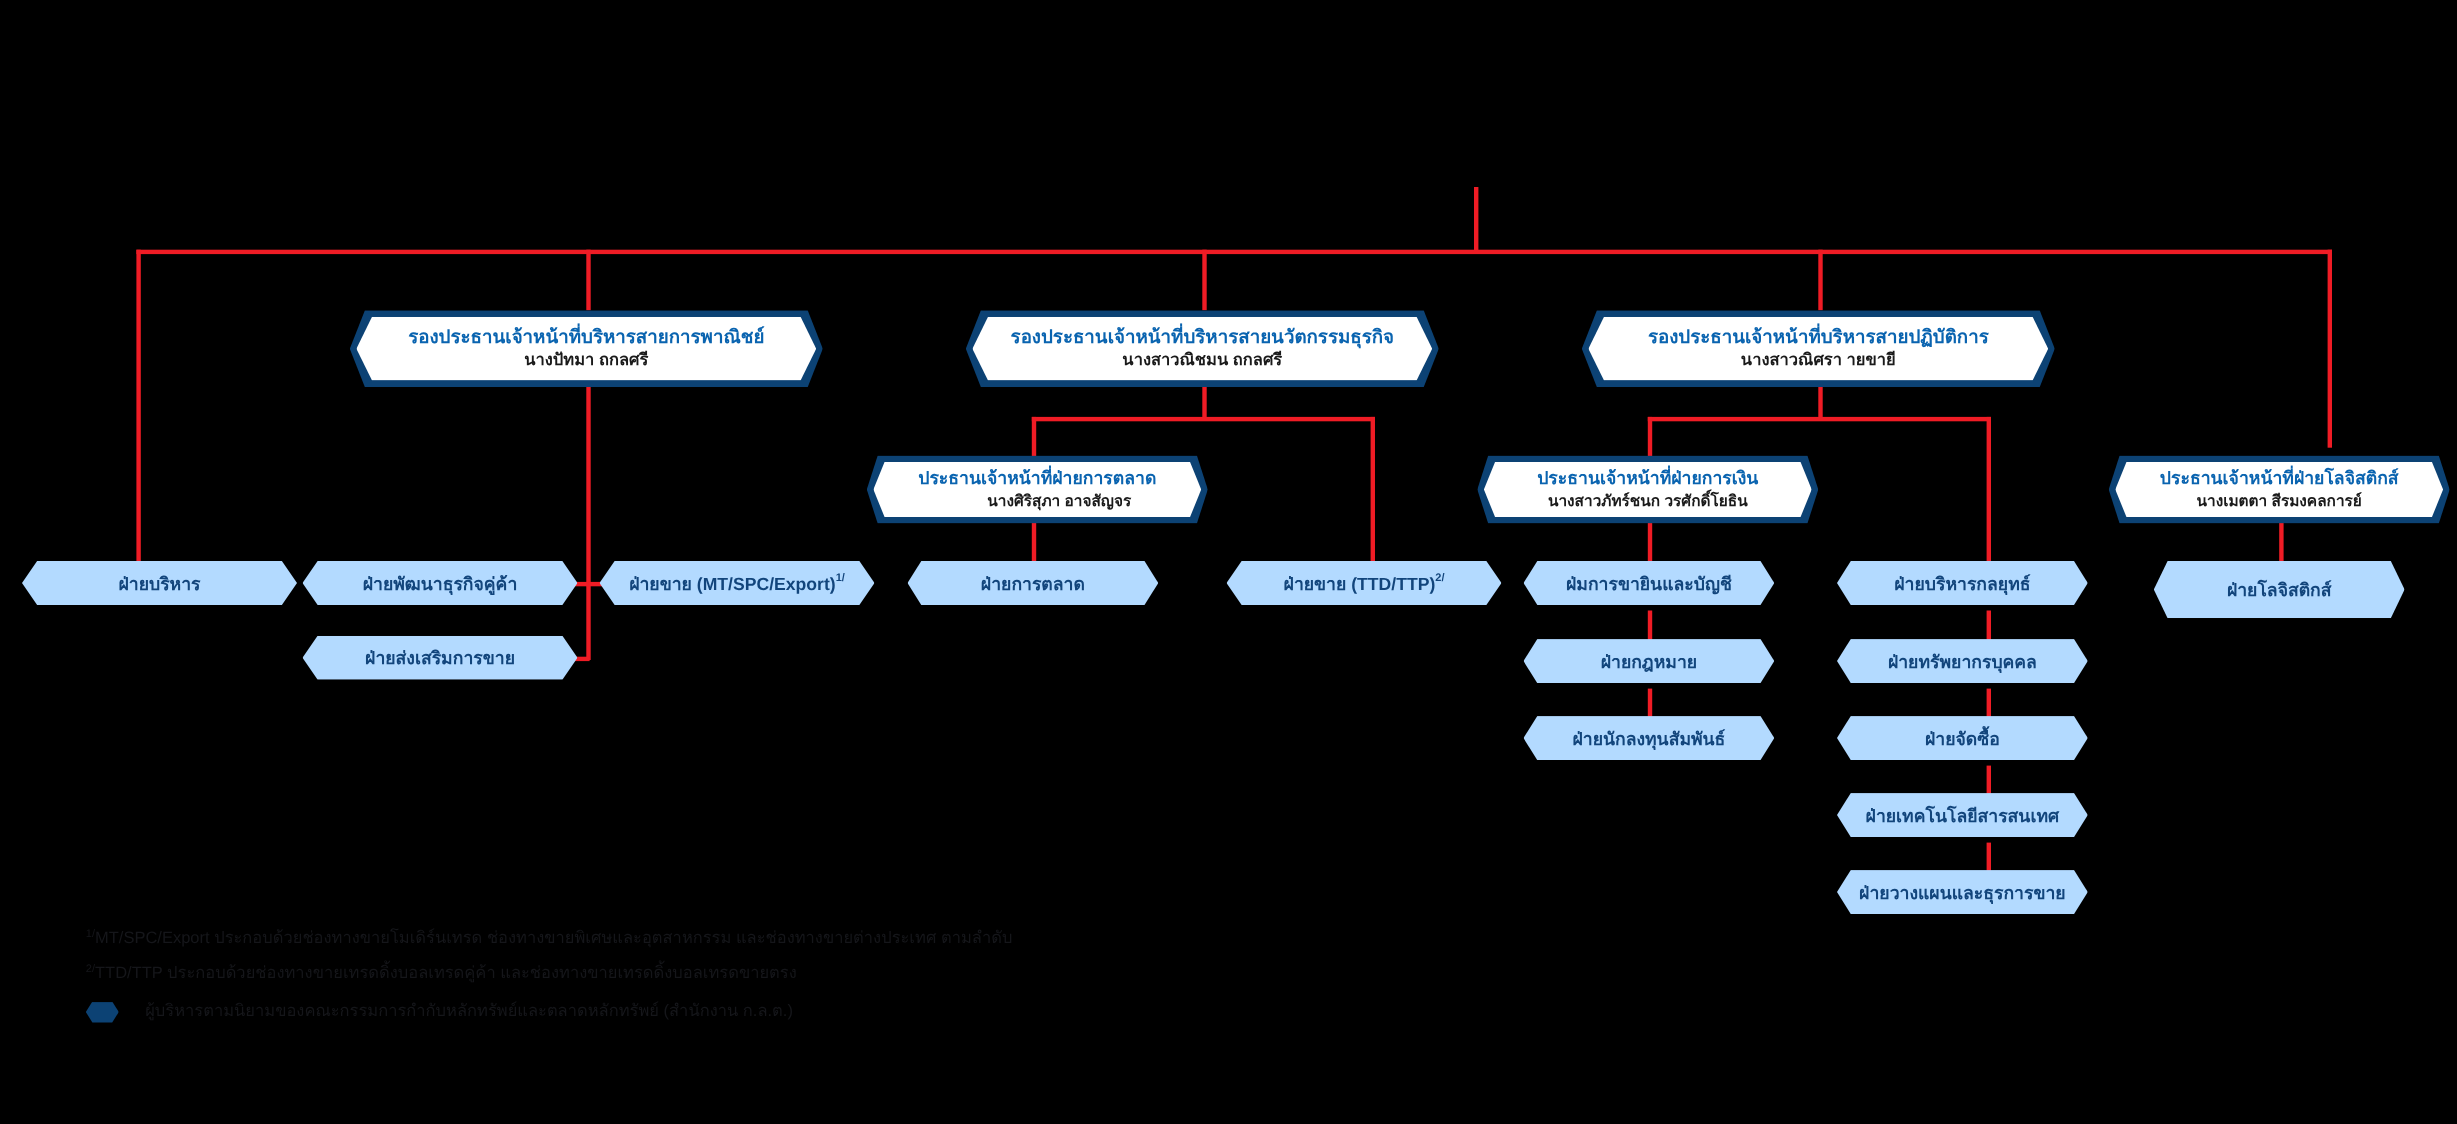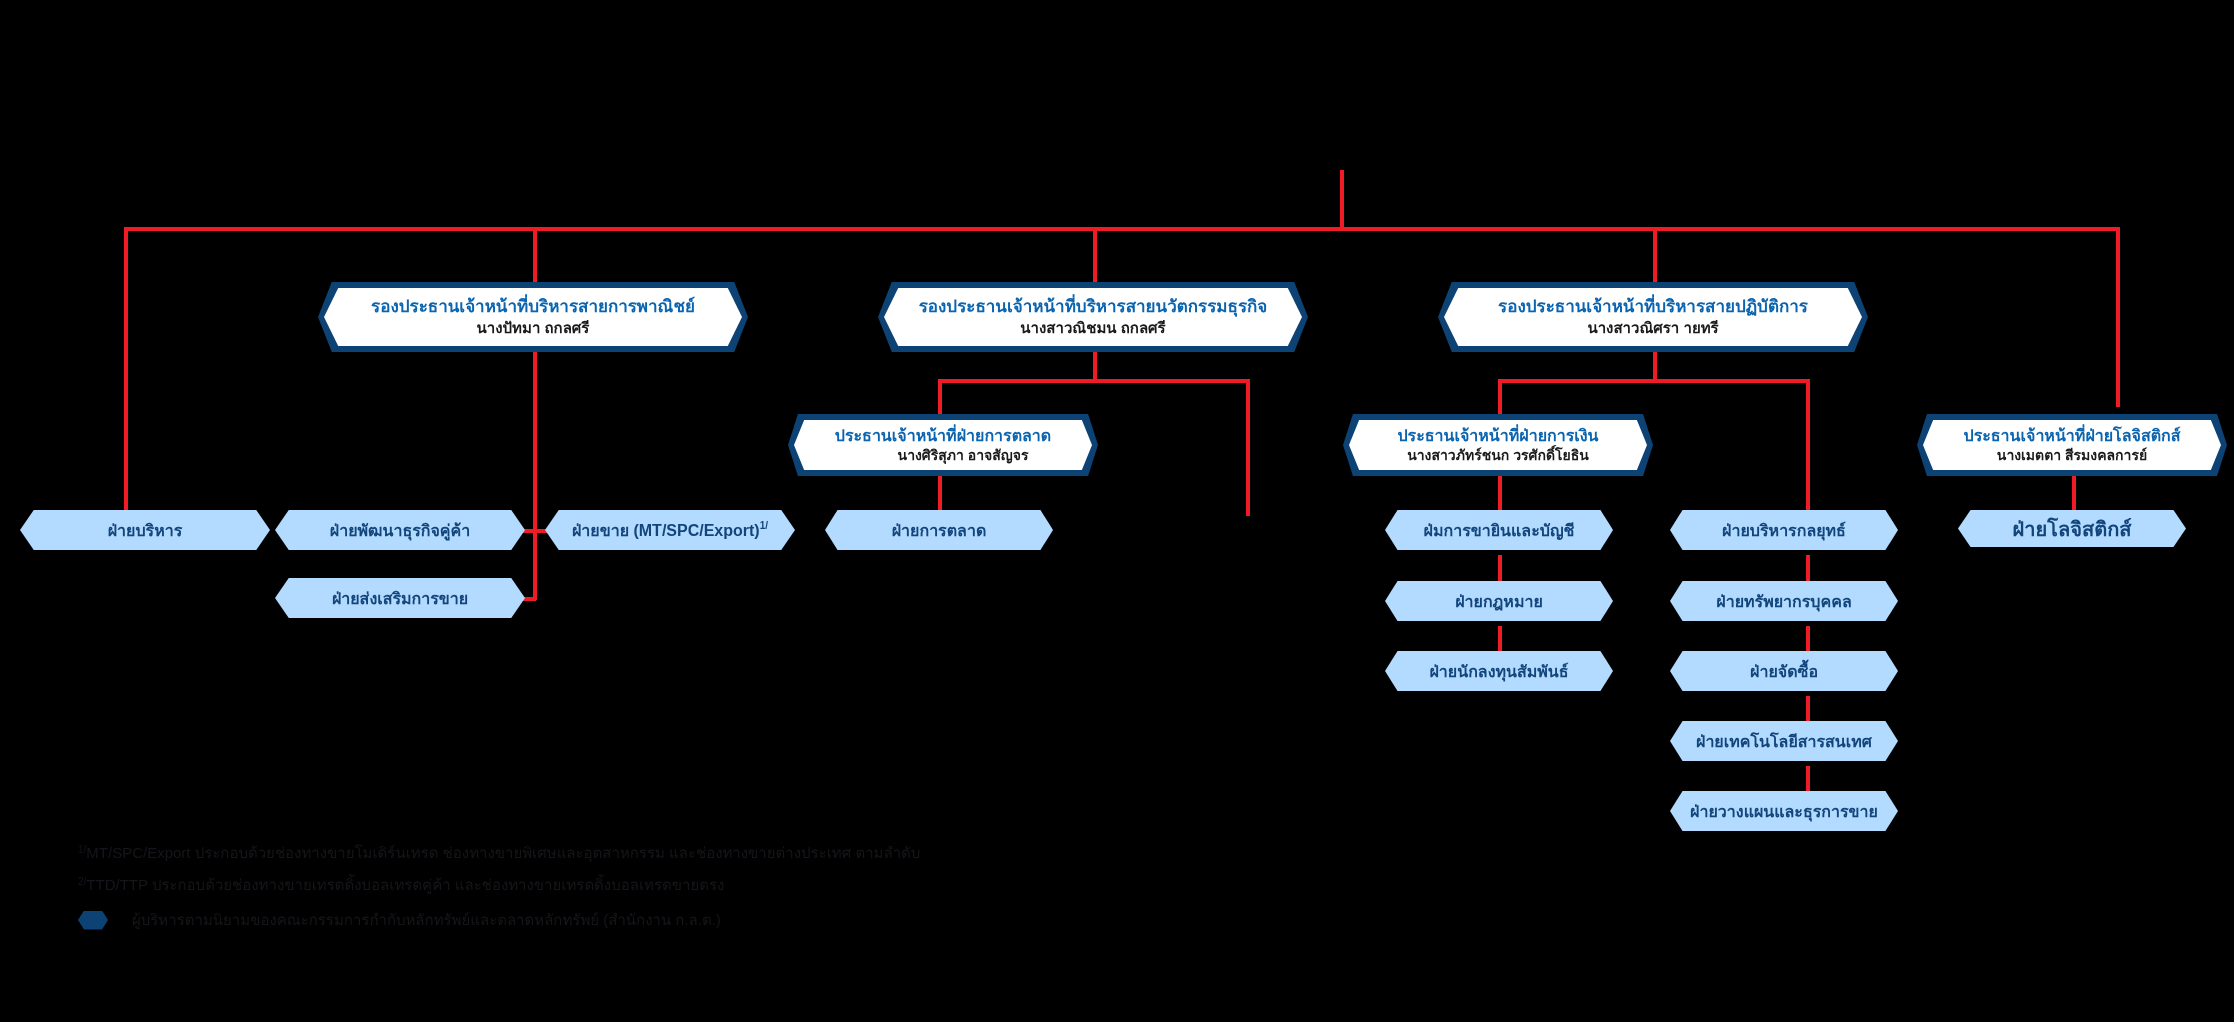--- a/index.html
+++ b/index.html
@@ -120,21 +120,21 @@
   <div class="exec-wrap" style="left:878px; top:282px; width:430px; height:70px;">
     <div class="exec-inner">
       <div class="exec-title" style="font-size:17px;">รองประธานเจ้าหน้าที่บริหารสายนวัตกรรมธุรกิจ</div>
       <div class="exec-name" style="font-size:15px; margin-top:2px;">นางสาวณิชมน ถกลศรี</div>
     </div>
   </div>
 
   <div class="exec-wrap" style="left:1438px; top:282px; width:430px; height:70px;">
     <div class="exec-inner">
       <div class="exec-title" style="font-size:17px;">รองประธานเจ้าหน้าที่บริหารสายปฏิบัติการ</div>
-      <div class="exec-name" style="font-size:15px; margin-top:2px;">นางสาวณิศรา ายทรี</div>
+      <div class="exec-name" style="font-size:15px; margin-top:2px;">นางสาวณิศรา ายขายี</div>
     </div>
   </div>
 
   <div class="exec-wrap" style="left:788px; top:414px; width:310px; height:62px;">
     <div class="exec-inner">
       <div class="exec-title" style="font-size:16px;">ประธานเจ้าหน้าที่ฝ่ายการตลาด</div>
       <div class="exec-name" style="font-size:14px; margin-top:2px;margin-left:40px;">นางศิริสุภา อาจสัญจร</div>
     </div>
   </div>
 
@@ -166,20 +166,24 @@
 
   <div class="dept" style="left:545px; top:510px; width:250px; height:40px; font-size:16px;">
     <span>ฝ่ายขาย (MT/SPC/Export)</span>
       <span class="fn-sup">1/</span>
   </div>
 
   <div class="dept" style="left:825px; top:510px; width:228px; height:40px; font-size:16px;">
     <span>ฝ่ายการตลาด</span>
   </div>
 
+  <div class="dept" style="left:1115px; top:510px; width:250px; height:40px; font-size:16px;">
+    <span>ฝ่ายขาย (TTD/TTP)</span>
+      <span class="fn-sup">2/</span>
+  </div>
 
   <div class="dept" style="left:1385px; top:510px; width:228px; height:40px; font-size:16px;">
     <span>ฝ่มการขายินและบัญชี</span>
   </div>
 
   <div class="dept" style="left:1385px; top:581px; width:228px; height:40px; font-size:16px;">
     <span>ฝ่ายกฎหมาย</span>
   </div>
 
   <div class="dept" style="left:1385px; top:651px; width:228px; height:40px; font-size:16px;justify-content:center;">
@@ -199,21 +203,21 @@
   </div>
 
   <div class="dept" style="left:1670px; top:721px; width:228px; height:40px; font-size:16px;">
     <span>ฝ่ายเทคโนโลยีสารสนเทศ</span>
   </div>
 
   <div class="dept" style="left:1670px; top:791px; width:228px; height:40px; font-size:16px;">
     <span>ฝ่ายวางแผนและธุรการขาย</span>
   </div>
 
-  <div class="dept" style="left:1958px; top:510px; width:228px; height:37px; font-size:20px;">
+  <div class="dept" style="left:1958px; top:510px; width:228px; height:52px; font-size:16px;">
     <span>ฝ่ายโลจิสติกส์</span>
   </div>
 
   <div class="footnotes">
     <div class="fn-line">
       <span class="fn-sup">1/</span>
       <span>MT/SPC/Export ประกอบด้วยช่องทางขายโมเดิร์นเทรด ช่องทางขายพิเศษและอุตสาหกรรม และช่องทางขายต่างประเทศ ตามลำดับ</span>
     </div>
     <div class="fn-line">
       <span class="fn-sup">2/</span>

